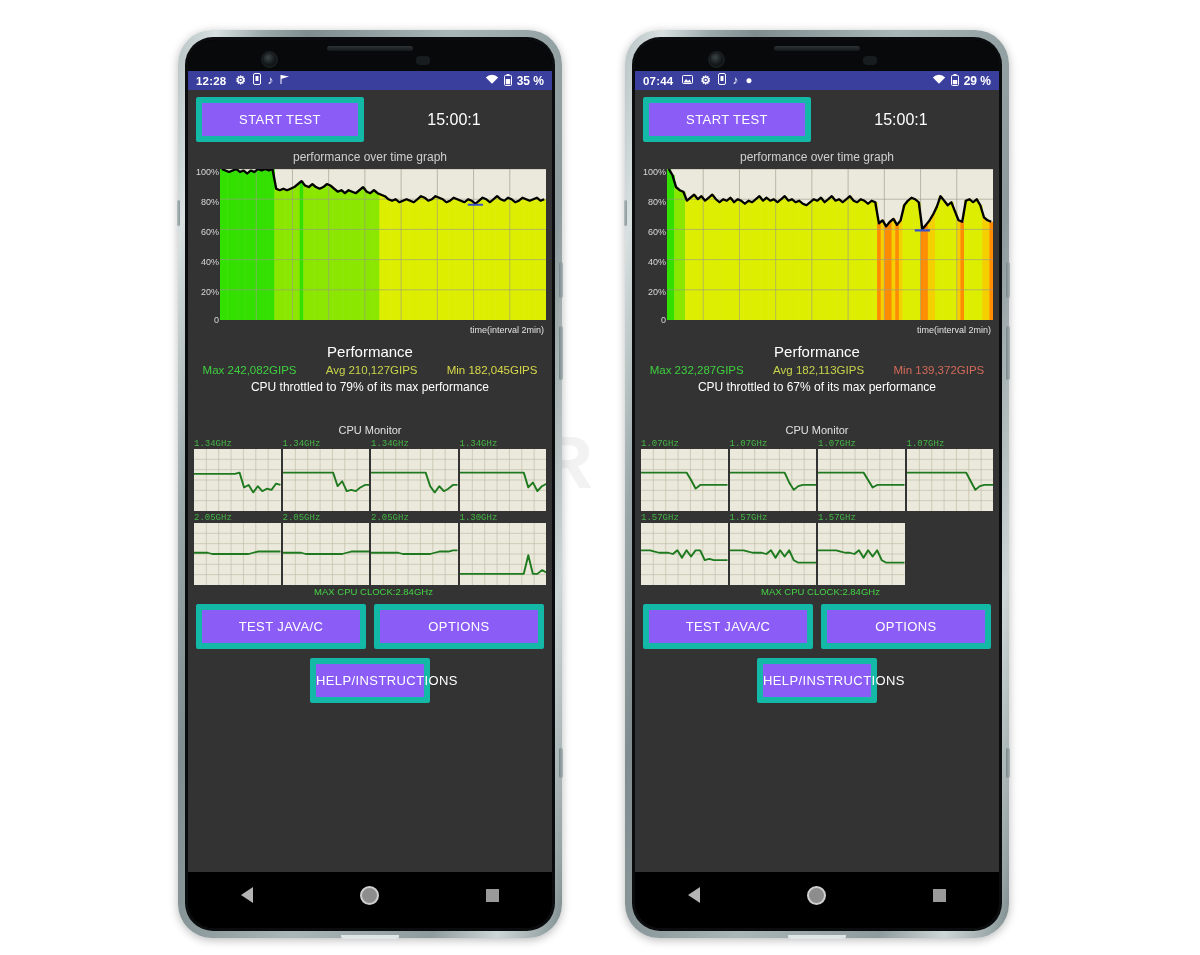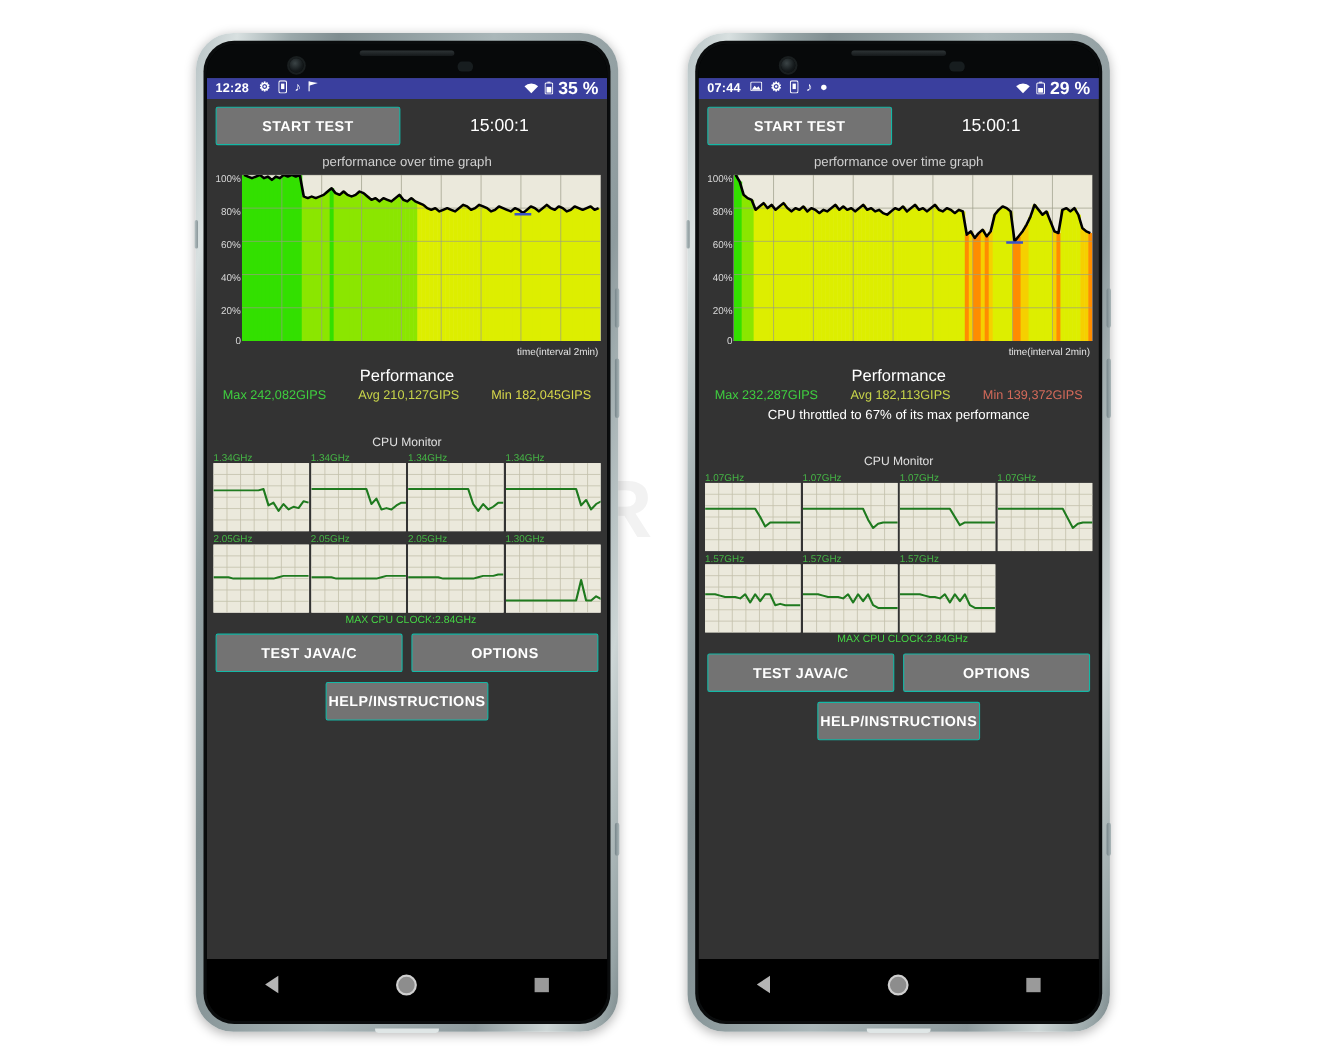--- a/index.html
+++ b/index.html
@@ -120,36 +120,36 @@
     background: #3a3f9e;
     display: flex;
     align-items: center;
     padding: 0 8px;
     color: #ffffff;
     font-size: 11.5px;
     font-weight: bold;
   }
   .sb-time { margin-right: 9px; letter-spacing: 0.2px;}
   .sb-icons { display: flex; align-items: center; gap: 7px; flex: 1; }
-  .sb-right { display: flex; align-items: flex-end; gap: 5px; font-size: 16px; }
+  .sb-right { display: flex; align-items: flex-start; gap: 5px; font-size: 12px; }
   .sbi { display: inline-block; line-height: 1; }
 
   
   .action-row {
     display: flex;
     align-items: center;
     padding: 7px 8px 6px 8px;
   }
   .btn {
-    background: #737373;
+    background: #8b5cf6;
     color: #ffffff;
-    border: 1px solid #14b8a6;
+    border: 6px solid #14b8a6;
     border-radius: 2px;
     font-size: 13px;
-    font-weight: bold;
+    font-weight: normal;
     letter-spacing: 0.4px;
     text-align: center;
     padding: 9px 0;
     box-sizing: border-box;
     font-family: "Liberation Sans", sans-serif;
   }
   .btn-start { width: 168px; }
   .timer {
     flex: 1;
     text-align: center;
@@ -226,21 +226,21 @@
     margin: 3px 6px 0 6px;
     display: grid;
     grid-template-columns: repeat(4, 1fr);
     gap: 2px;
   }
   .cpu-cell { position: relative; }
   .cpu-label {
     color: #45b545;
     font-size: 9px;
     line-height: 10px;
-    font-family: Liberation Sans, sans-serif;
+    font-family: Liberation Mono, monospace;
   }
   .cpu-plot {
     height: 62px;
     background: #ebe9dc;
     width: 100%;
     display: block;
   }
   .max-clock {
     color: #45d445;
     font-size: 9.5px;
@@ -253,21 +253,21 @@
     display: flex;
     gap: 8px;
     margin: 7px 8px 0 8px;
   }
   .btn-row .btn { flex: 1; }
   .help-row {
     display: flex;
     justify-content: center;
     margin-top: 9px;
   }
-  .btn-help { width: 148px; }
+  .btn-help { width: 120px; }
 
   
   .navbar {
     position: absolute;
     left: 0; right: 0;
     bottom: 0;
     height: 56px;
     background: #000000;
     display: flex;
     align-items: center;
@@ -511,20 +511,21 @@
             </div>
             <div class="xlabel">time(interval 2min)</div>
           </div>
 
           <div class="perf-title">Performance</div>
           <div class="perf-stats">
             <span style="color:#3fcf3f">Max 242,082GIPS</span>
             <span style="color:#c8d44a">Avg 210,127GIPS</span>
             <span style="color:#d8d84a">Min 182,045GIPS</span>
           </div>
+          <div class="perf-note">CPU throttled to 79% of its max performance</div>
 
           <div class="cpu-title">CPU Monitor</div>
           <div class="cpu-grid" id="cpu-grid-0">
               <div class="cpu-cell">
                 <div class="cpu-label">1.34GHz</div>
                 <svg width="100%" height="62" viewBox="0 0 80 62" preserveAspectRatio="none" class="cpu-plot">
                   <rect x="0" y="0" width="80" height="62" fill="#ebe9dc"></rect>
                   <line x1="0" y1="10.333333333333334" x2="80" y2="10.333333333333334" stroke="#c3c0ab" stroke-width="0.7"></line>
                   <line x1="0" y1="20.666666666666668" x2="80" y2="20.666666666666668" stroke="#c3c0ab" stroke-width="0.7"></line>
                   <line x1="0" y1="31" x2="80" y2="31" stroke="#c3c0ab" stroke-width="0.7"></line>

